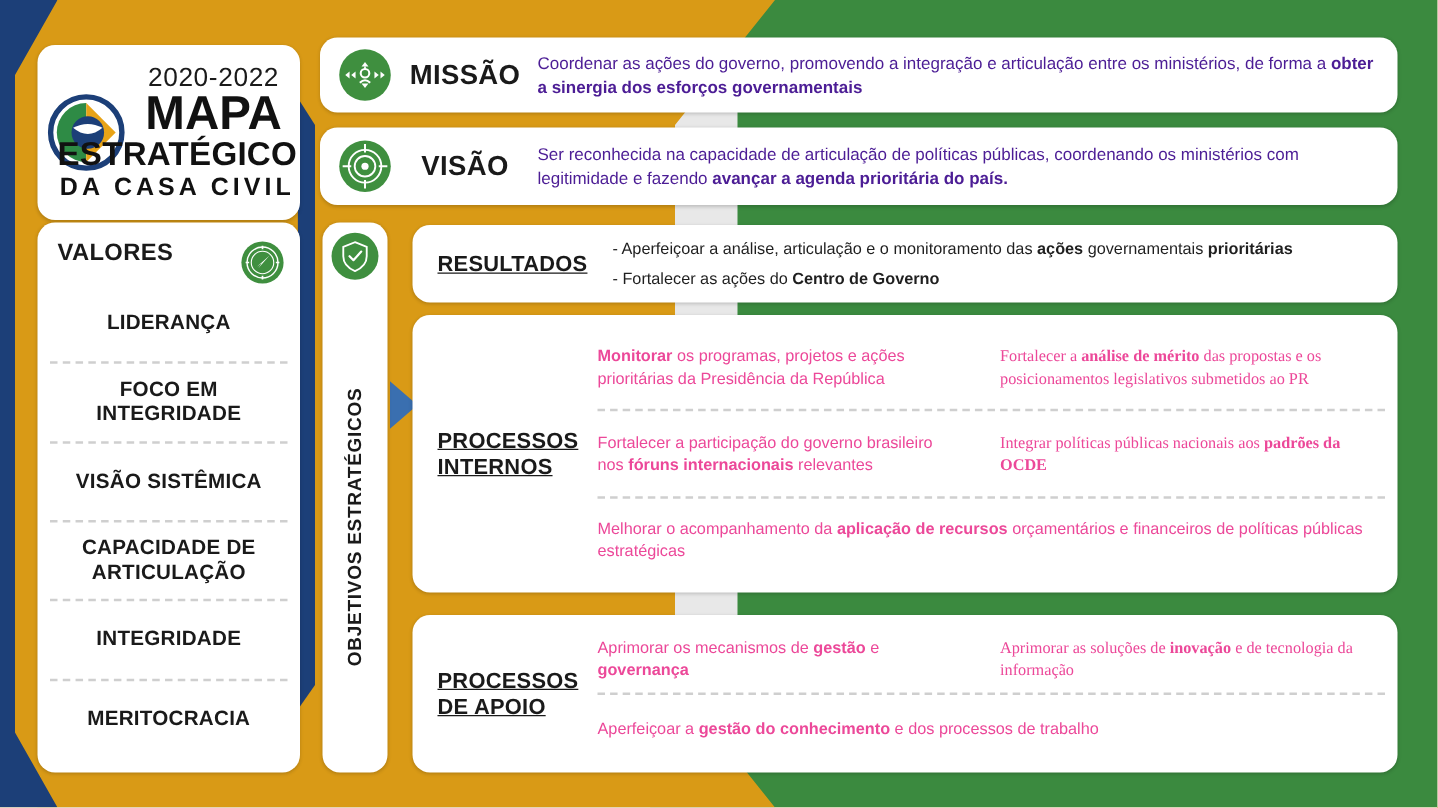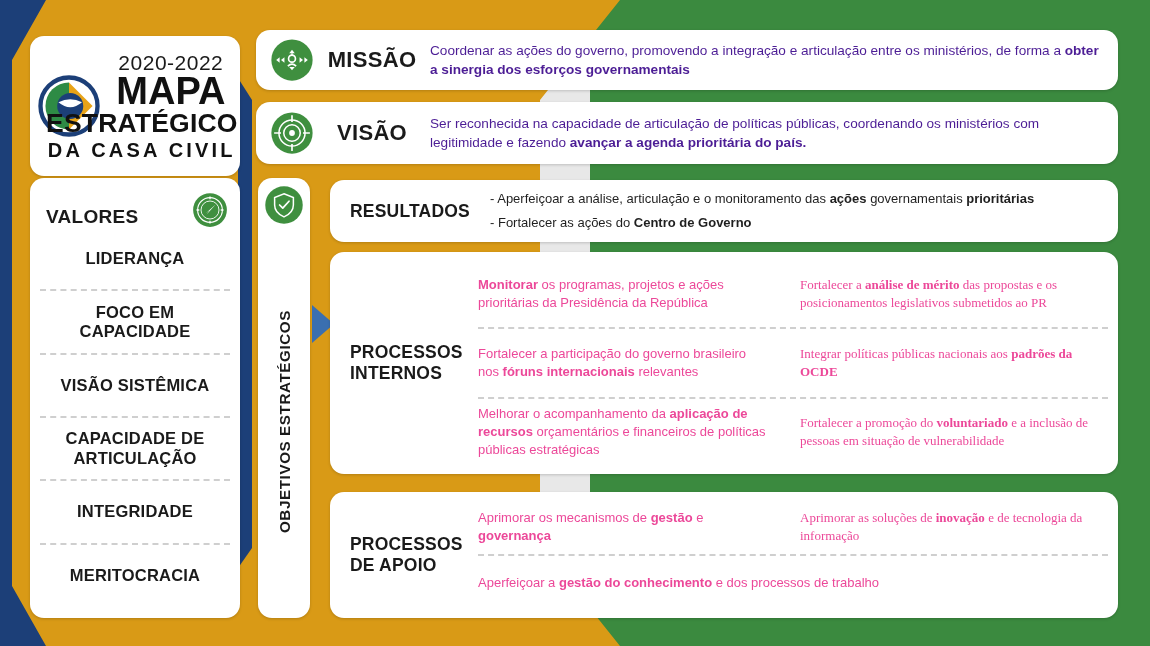--- a/index.html
+++ b/index.html
@@ -63,21 +63,21 @@
   #vision-card  { left:256px; top:102px; width:862px; height:62px; }
   .stmt-icon { width:44px; height:44px; flex:0 0 44px; }
   .stmt-label { font-size:22px; font-weight:bold; color:#1a1a1a;
                 width:116px; text-align:center; flex:0 0 116px; letter-spacing:.3px; }
   .stmt-text { font-size:13.6px; color:#4c1d95; line-height:1.42; }
   .stmt-text b { font-weight:bold; }
 
   
   #valores-card { left:30px; top:178px; width:210px; height:440px;
                   padding:12px 10px; display:flex; flex-direction:column; }
-  .valores-head { display:flex; align-items:flex-end; justify-content:space-between;
+  .valores-head { display:flex; align-items:flex-start; justify-content:space-between;
                   padding:2px 2px 0 6px; }
   .valores-title { font-size:19px; font-weight:bold; color:#1a1a1a; letter-spacing:.3px;}
   .valores-icon { width:36px; height:36px; }
   .valores-list { flex:1; display:flex; flex-direction:column; }
   .valor-item { flex:1; display:flex; align-items:center; justify-content:center;
                 text-align:center; font-size:16.5px; font-weight:bold; color:#1a1a1a;
                 line-height:1.18; letter-spacing:.2px; padding:0 4px; }
   .valor-item + .valor-item { border-top:2px dashed #cfcfcf; }
 
   
@@ -85,21 +85,21 @@
                     display:flex; flex-direction:column; align-items:center; }
   .obj-icon { width:40px; height:40px; margin-top:7px; }
   .obj-label { flex:1; display:flex; align-items:center; justify-content:center; }
   .obj-label span { writing-mode:vertical-rl; transform:rotate(180deg);
                     font-size:15.2px; font-weight:bold; color:#1a1a1a; letter-spacing:.6px; }
 
   
   .persp { display:flex; align-items:stretch; padding:8px 10px; }
   .persp-label { flex:0 0 138px; display:flex; align-items:center;
                  font-size:17.5px; font-weight:bold; color:#1a1a1a;
-                 line-height:1.18; letter-spacing:.2px; padding-left:10px; }
+                 line-height:1.18; letter-spacing:.2px; padding-left:10px;text-decoration:underline; }
   .persp-body { flex:1; display:flex; flex-direction:column; }
 
   #resultados-card { left:330px; top:180px; width:788px; height:62px; }
   #resultados-card .persp-label { flex:0 0 150px; }
   .res-lines { display:flex; flex-direction:column; justify-content:center; gap:7px; }
   .res-line { font-size:13px; color:#1f1f1f; line-height:1.3; }
   .res-line b { font-weight:bold; }
 
   #internos-card { left:330px; top:252px; width:788px; height:222px; }
   #apoio-card    { left:330px; top:492px; width:788px; height:126px; }
@@ -187,21 +187,21 @@
           <circle cx="32" cy="32" r="30" fill="#3f8f3f"></circle>
           <circle cx="32" cy="32" r="22" fill="none" stroke="#fff" stroke-width="2"></circle>
           <circle cx="32" cy="32" r="16" fill="none" stroke="#fff" stroke-width="1.6"></circle>
           <path d="M42 22 L26 40 L31 33 L24 38 Z" fill="#fff"></path>
           <path d="M32 8 v5 M32 51 v5 M8 32 h5 M51 32 h5" stroke="#fff" stroke-width="2.4"></path>
         </svg>
       </div>
     </div>
     <div class="valores-list">
         <div class="valor-item">LIDERANÇA</div>
-        <div class="valor-item">FOCO EM CAPACIDADE</div>
+        <div class="valor-item">FOCO EM INTEGRIDADE</div>
         <div class="valor-item">VISÃO SISTÊMICA</div>
         <div class="valor-item">CAPACIDADE DE ARTICULAÇÃO</div>
         <div class="valor-item">INTEGRIDADE</div>
         <div class="valor-item">MERITOCRACIA</div>
       </div>
   </div>
 
   <div class="card" id="objetivos-card">
     <div class="obj-icon">
       <svg viewBox="0 0 64 64" width="40" height="40" aria-hidden="true">
@@ -229,21 +229,20 @@
         <div class="grid-row">
           <div class="cell"><b>Monitorar</b> os programas, projetos e ações prioritárias da Presidência da República</div>
           <div class="cell right">Fortalecer a <b>análise de mérito</b> das propostas e os posicionamentos legislativos submetidos ao PR</div>
         </div>
         <div class="grid-row">
           <div class="cell">Fortalecer a participação do governo brasileiro nos <b>fóruns internacionais</b> relevantes</div>
           <div class="cell right">Integrar políticas públicas nacionais aos <b>padrões da OCDE</b></div>
         </div>
         <div class="grid-row">
           <div class="cell">Melhorar o acompanhamento da <b>aplicação de recursos</b> orçamentários e financeiros de políticas públicas estratégicas</div>
-          <div class="cell right">Fortalecer a promoção do <b>voluntariado</b> e a inclusão de pessoas em situação de vulnerabilidade</div>
         </div>
       </div>
   </div>
 
   <div class="card persp" id="apoio-card">
     <div class="persp-label">PROCESSOS DE APOIO</div>
     <div class="persp-body grid-rows">
         <div class="grid-row">
           <div class="cell">Aprimorar os mecanismos de <b>gestão</b> e <b>governança</b></div>
           <div class="cell right">Aprimorar as soluções de <b>inovação</b> e de tecnologia da informação</div>

